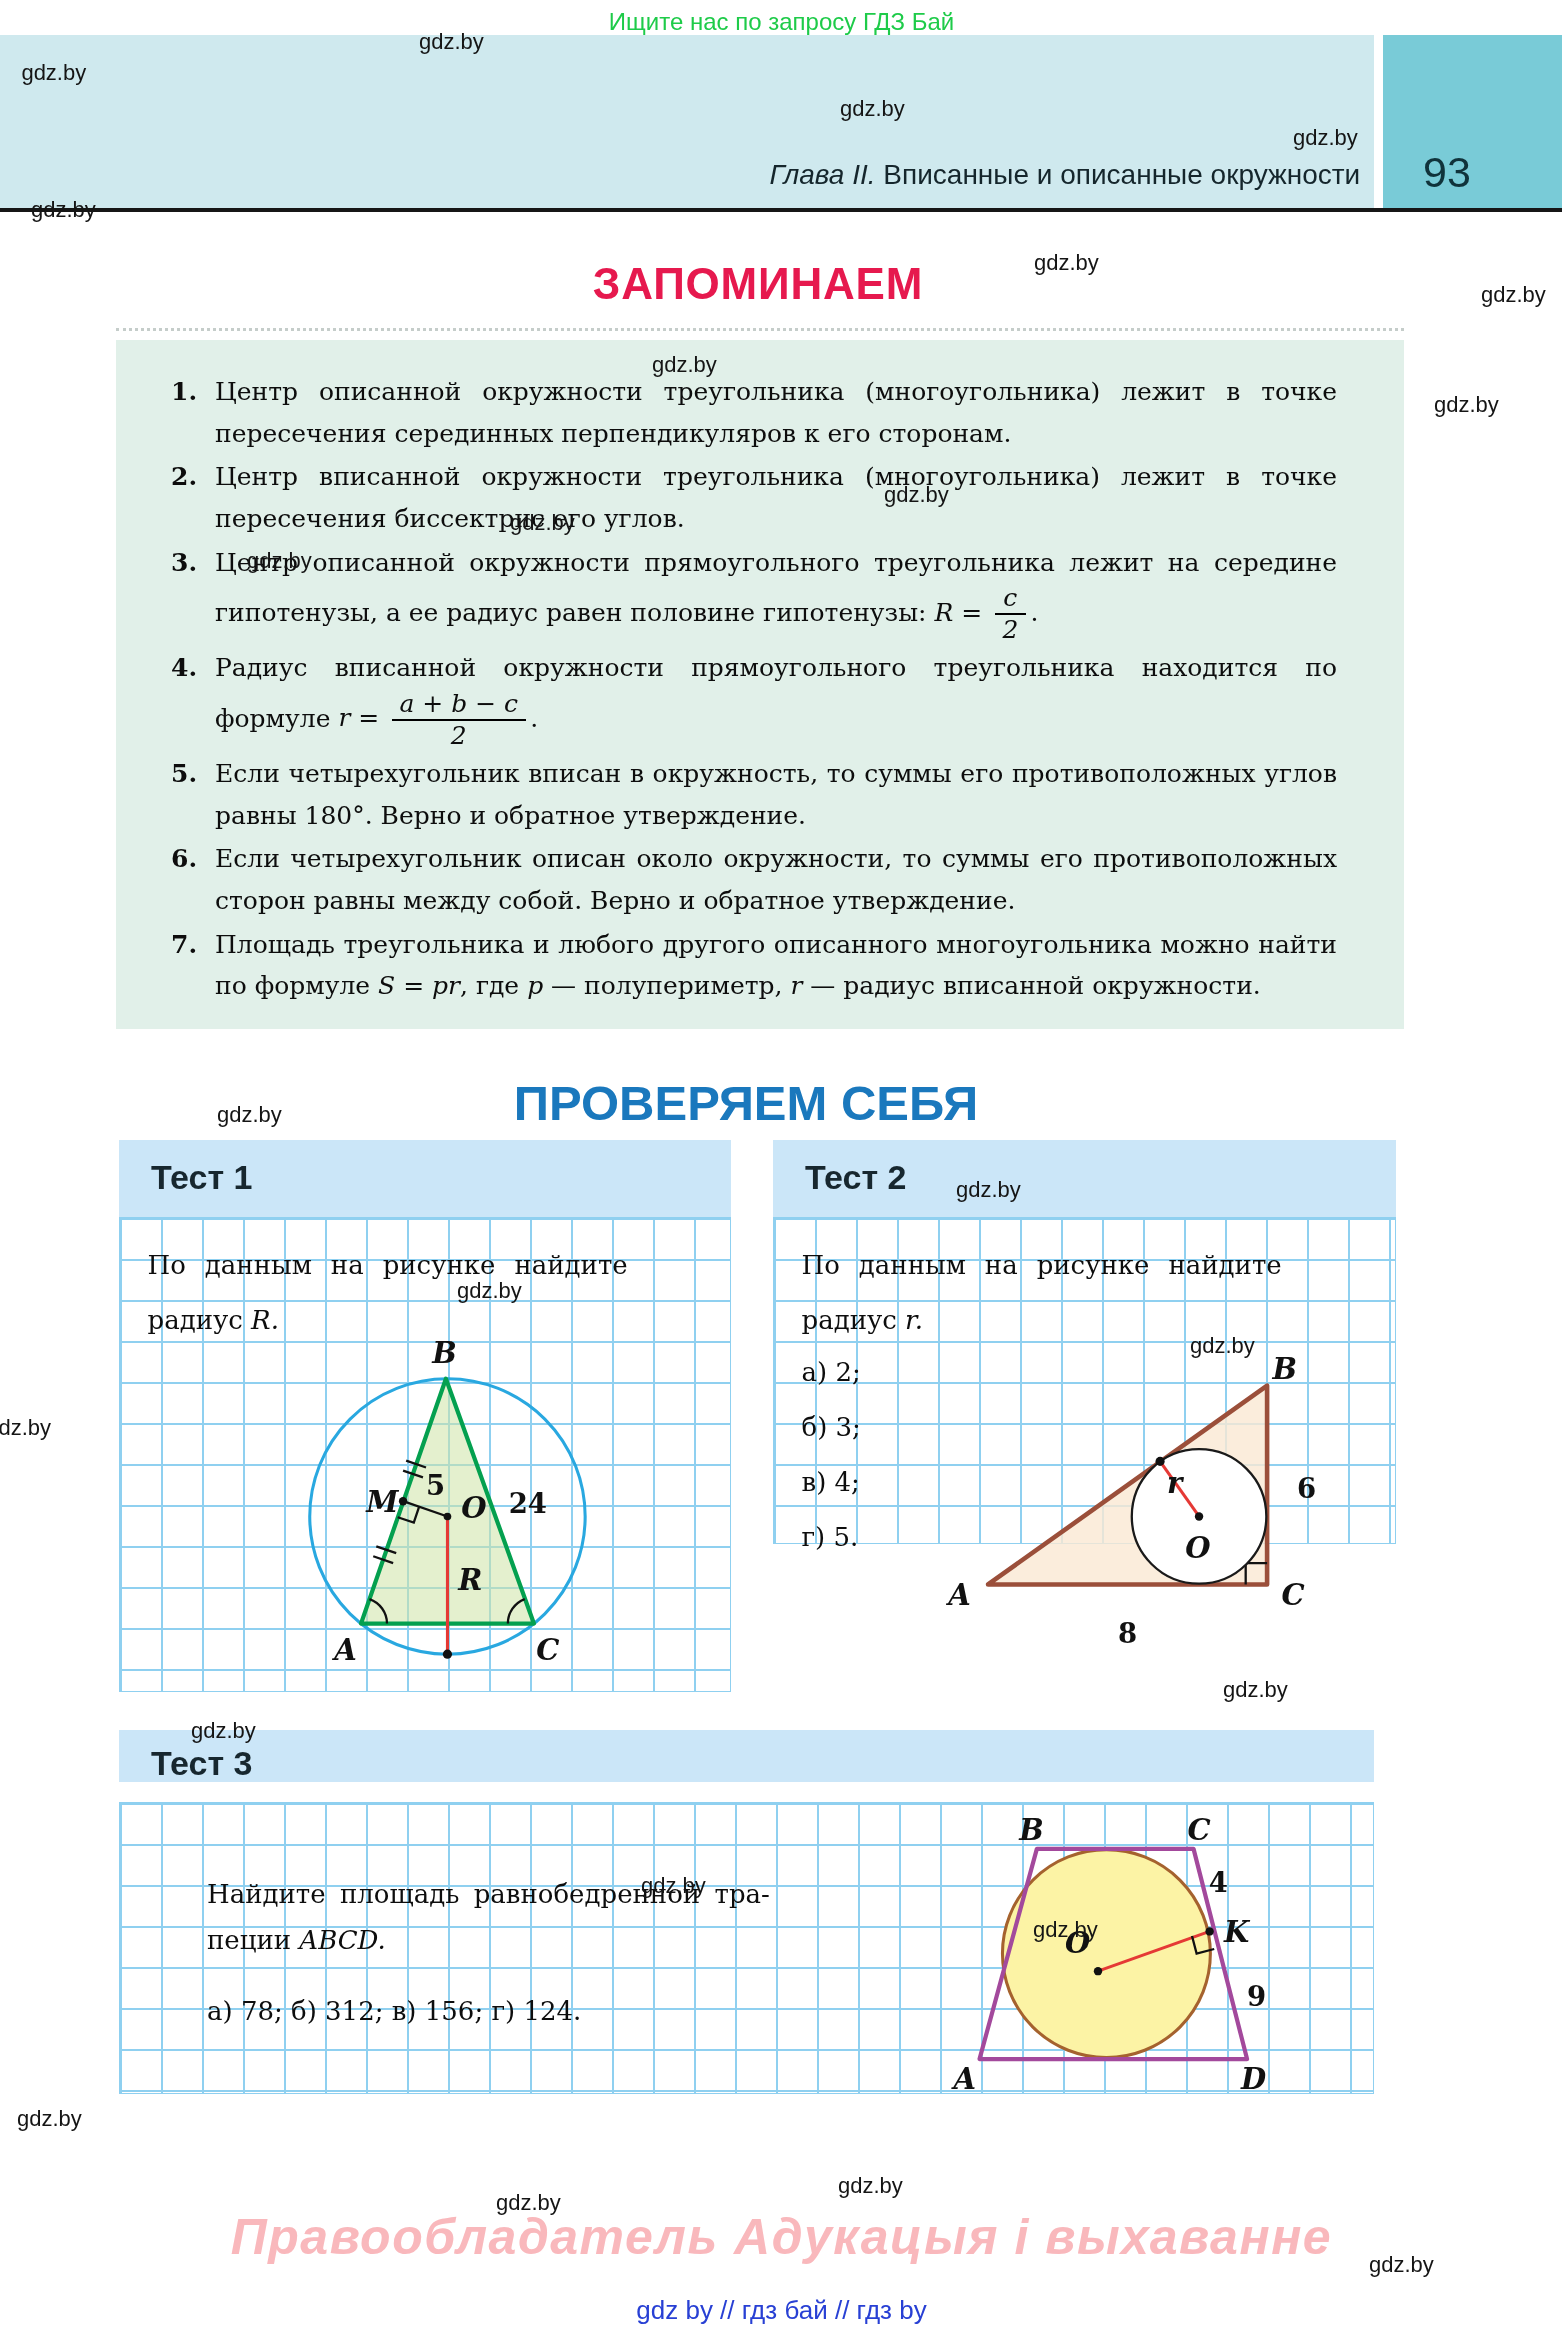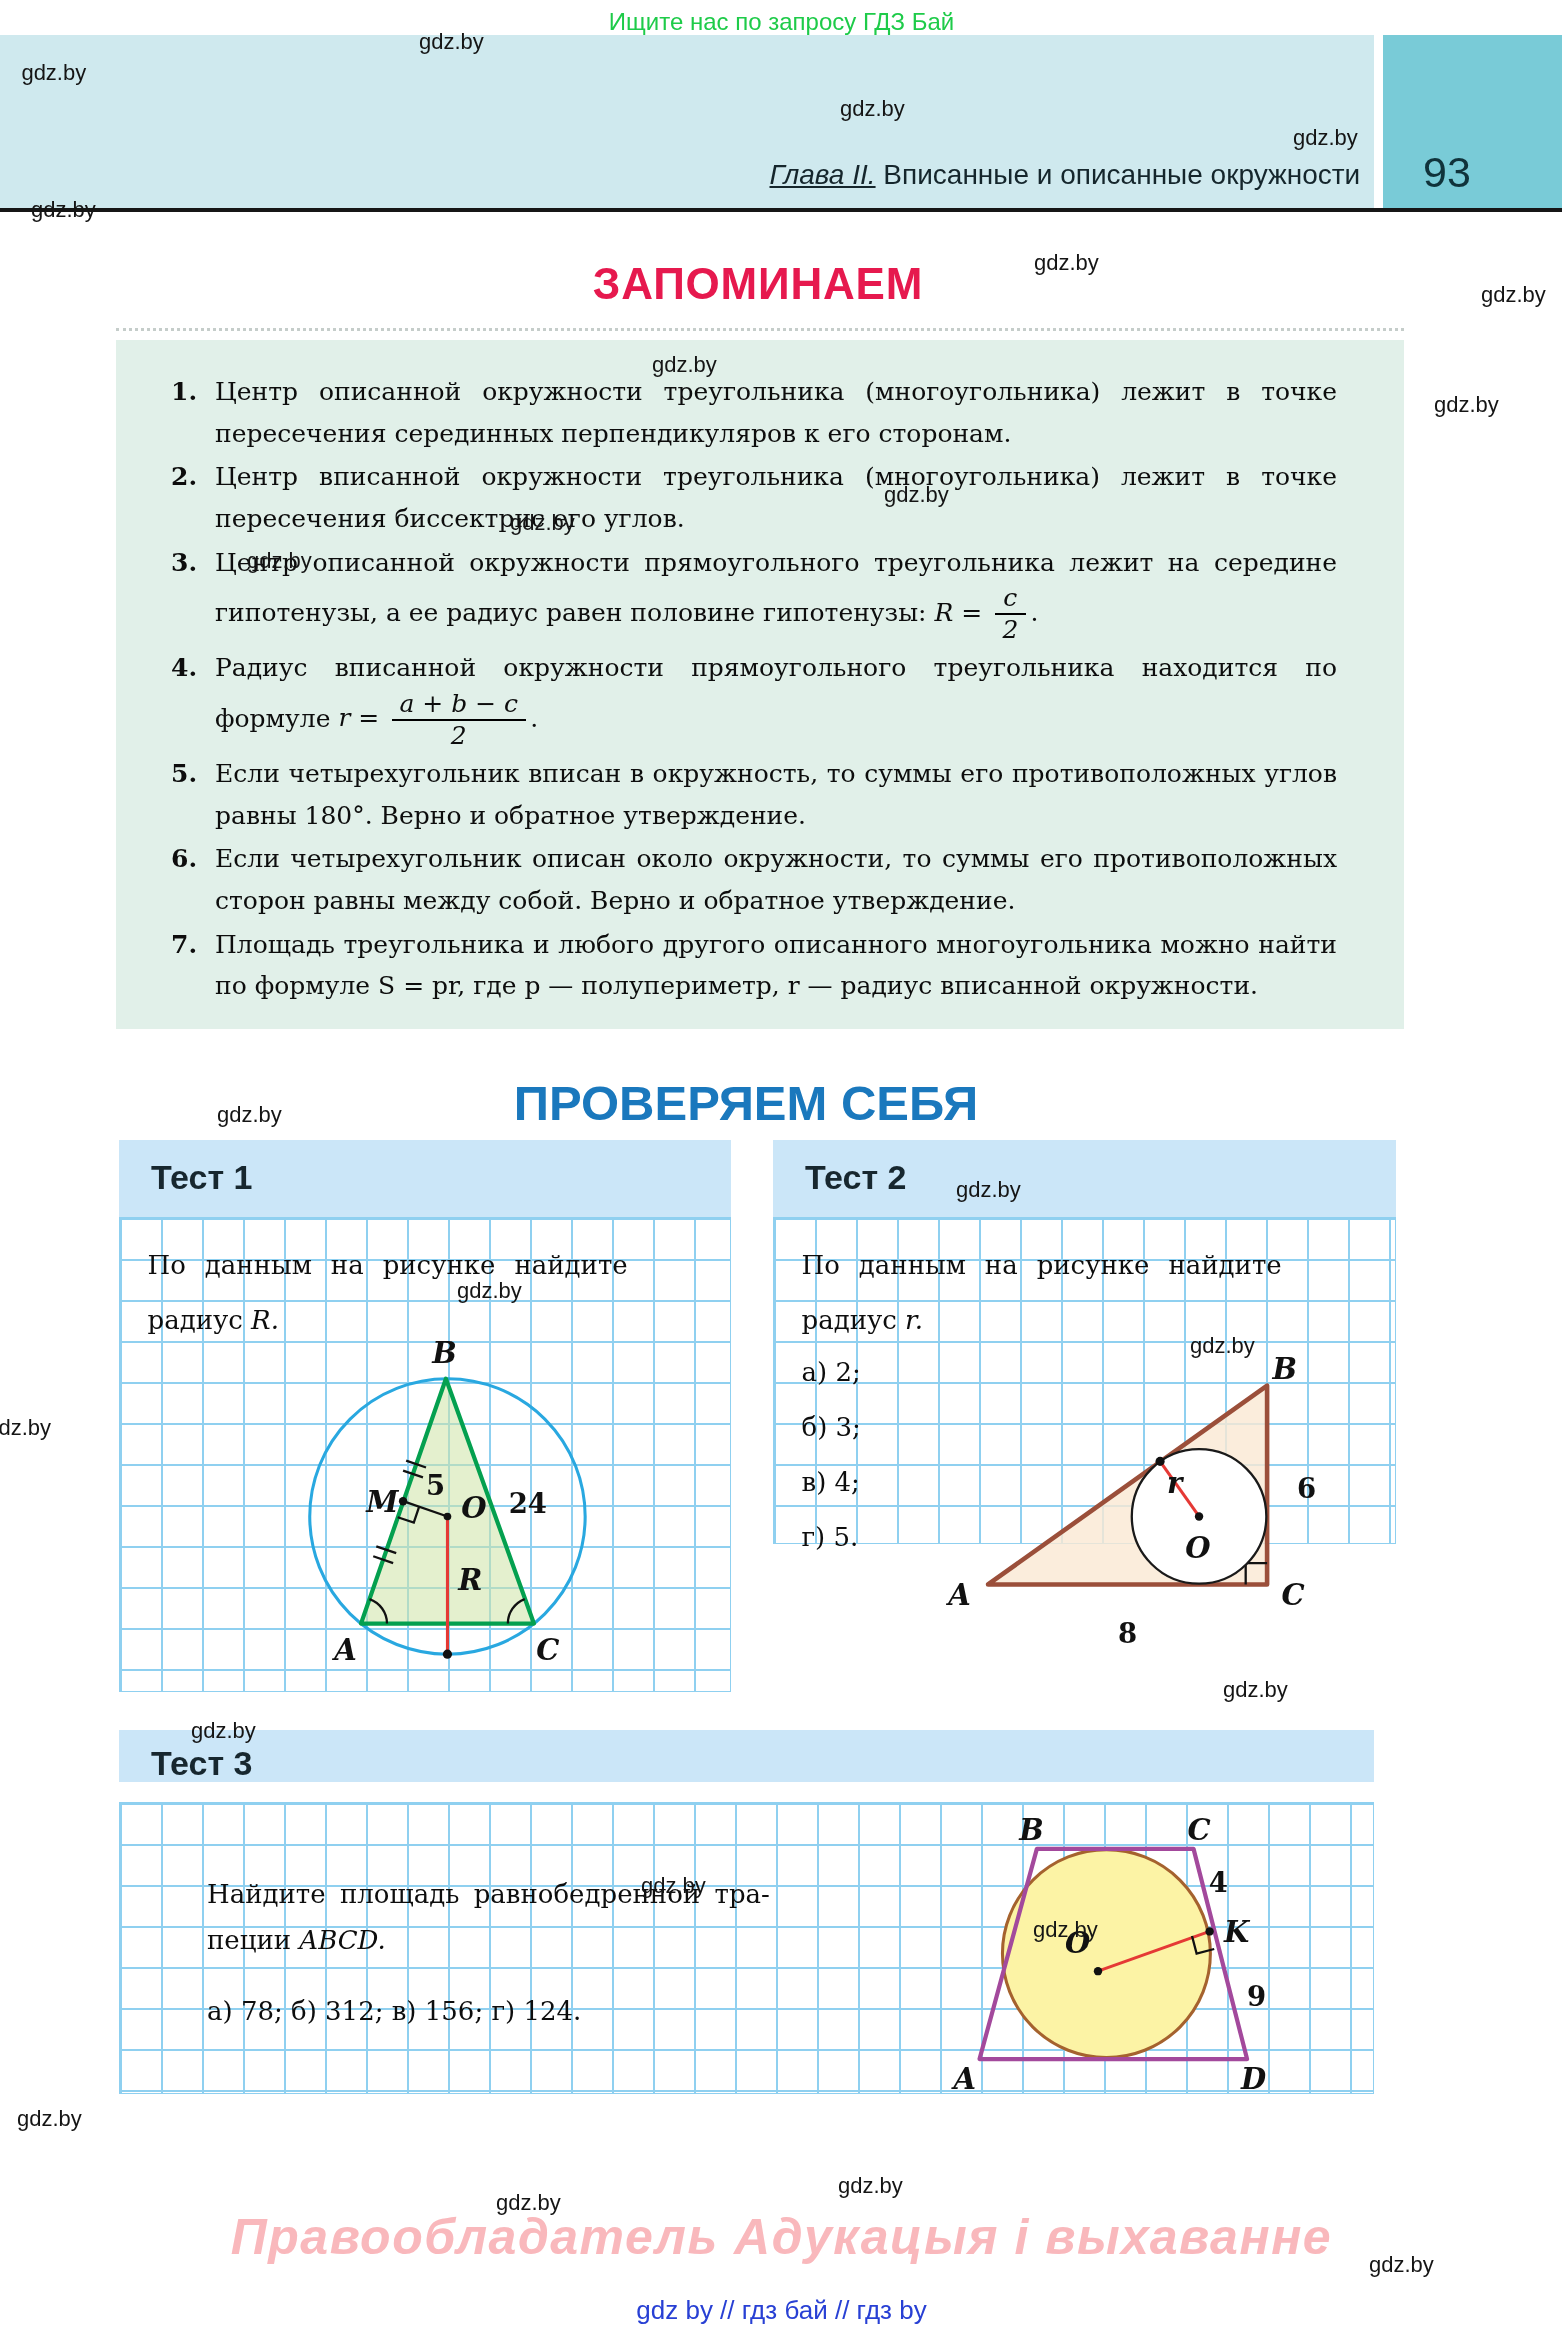--- a/index.html
+++ b/index.html
@@ -6,39 +6,39 @@
   .page{position:relative;width:1563px;height:2330px;background:#ffffff;overflow:hidden;
         font-family:"Liberation Sans",sans-serif;}
 
   
   .promo{position:absolute;top:7.7px;left:0;width:100%;text-align:center;
          font-size:24px;font-weight:500;color:var(--promo-green);}
 
   
   .header-bar{position:absolute;top:35px;left:0;width:1374px;height:173px;background:var(--header-bg);}
   .chapter-line{position:absolute;right:13.8px;bottom:17px;font-size:28px;color:#15262c;white-space:nowrap;}
-  .chapter-line .it{font-style:italic;text-decoration:underline;}
+  .chapter-line .it{font-style:italic;}
   .page-tab{position:absolute;top:35px;left:1374px;width:189px;height:173px;background:var(--tab-bg);margin-left:9px;}
   .page-num{position:absolute;left:40px;bottom:10.7px;font-size:43px;color:#10333b;}
   .black-rule{position:absolute;top:208px;left:0;width:100%;height:3.8px;background:#161616;}
 
   
   .wm{position:absolute;font-size:22px;color:#151515;white-space:nowrap;z-index:40;}
 
   
   .h-red{position:absolute;top:259px;left:0;width:1492px;text-align:center;
          font-size:44px;font-weight:bold;color:var(--heading-red);letter-spacing:0.8px;padding-left:12px;}
   .dotted-rule{position:absolute;top:328px;left:116px;width:1288px;height:0;
                border-top:3.1px dotted #96a59f;opacity:.55;}
   .memo-box{position:absolute;top:340px;left:116px;width:1288px;height:689px;background:var(--memo-bg);}
   .memo-list{margin:0;padding:31px 67px 0 99px;}
   .memo-item{position:relative;list-style:none;font-family:"DejaVu Serif",serif;font-size:25px;
              line-height:1.66;color:#0d0d0d;text-align:justify;margin-bottom:2.3px;}
   .memo-item .num{position:absolute;left:-44px;font-weight:bold;}
-  .memo-item .ital{}
+  .memo-item .ital{font-style:italic;}
   .fwrap{white-space:nowrap;}
   .flead{font-style:italic;}
   .frac{display:inline-flex;flex-direction:column;vertical-align:middle;text-align:center;
         font-style:italic;line-height:1.2;margin:0 4.6px;}
   .frac .ftop{border-bottom:2.3px solid #000;padding:0 7.7px;}
   .frac .fbot{padding:0 7.7px;}
 
   
   .h-blue{position:absolute;top:1075px;left:0;width:1492px;text-align:center;
           font-size:49px;font-weight:bold;color:var(--heading-blue);}

